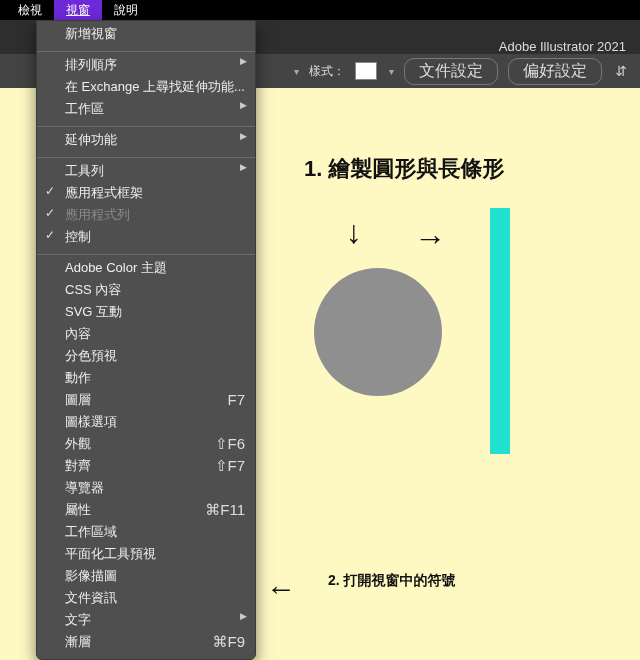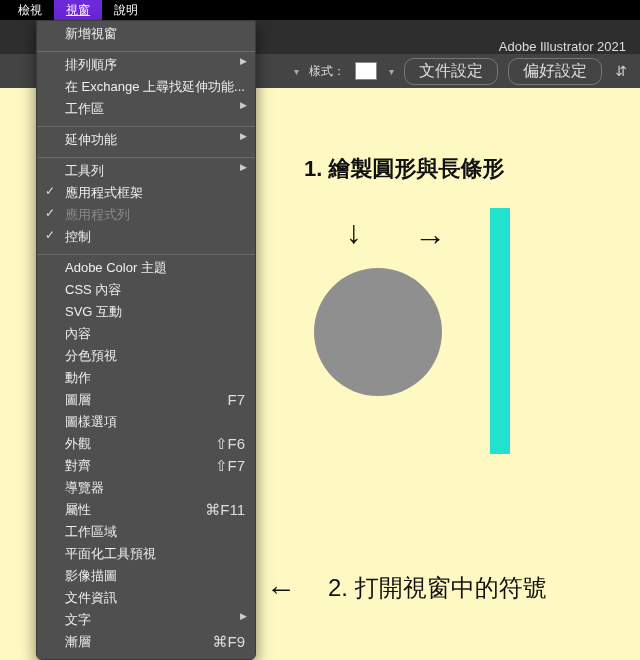--- a/index.html
+++ b/index.html
@@ -19,21 +19,21 @@
 .dropdown { position: absolute; top: 20px; left: 36px; width: 220px; background: #4f4f4f; border: 1px solid #3a3a3a; border-radius: 0 0 6px 6px; box-shadow: 0 6px 16px rgba(0,0,0,.5); z-index: 10; padding: 4px 0; font-size: 13px; color: #eee; }
 .mi { display: flex; height: 22px; padding: 0 10px 0 28px; position: relative; cursor: pointer; }
 .mi .shortcut { margin-left: auto; font-size: 15px; color: #ddd; }
 .mi.disabled { color: #8a8a8a; cursor: default; }
 .mi.has-sub::after { content: "▶"; position: absolute; right: 8px; font-size: 9px; color: #ccc; pointer-events: none; }
 .mi .check { position: absolute; left: 8px; font-size: 12px; color: #ddd; }
 .sep { height: 1px; background: #6a6a6a; margin: 4px 0; }
 
 .canvas { position: absolute; top: 88px; left: 0; right: 0; bottom: 0; background: #fef9c3; }
 .step1 { position: absolute; top: 66px; left: 304px; font-size: 22px; color: #111; font-weight: 600; }
-.step2 { position: absolute; top: 484px; left: 328px; font-size: 24px; color: #111; font-weight: 400; }
+.step2 { position: absolute; top: 484px; left: 328px; font-size: 14px; color: #111; font-weight: 700; }
 .arrow-left2 { position: absolute; top: 480px; left: 266px; font-size: 30px; color: #111; }
 .arrow-down1 { position: absolute; top: 126px; left: 346px; font-size: 32px; color: #111; }
 .arrow-right1 { position: absolute; top: 128px; left: 414px; font-size: 32px; color: #111; }
 .circle { position: absolute; top: 180px; left: 314px; width: 128px; height: 128px; border-radius: 50%; background: #8f8f8f; }
 .bar { position: absolute; top: 120px; left: 490px; width: 20px; height: 246px; background: #23e1cf; }
 </style>
 </head>
 <body>
 
 <div class="menubar">

